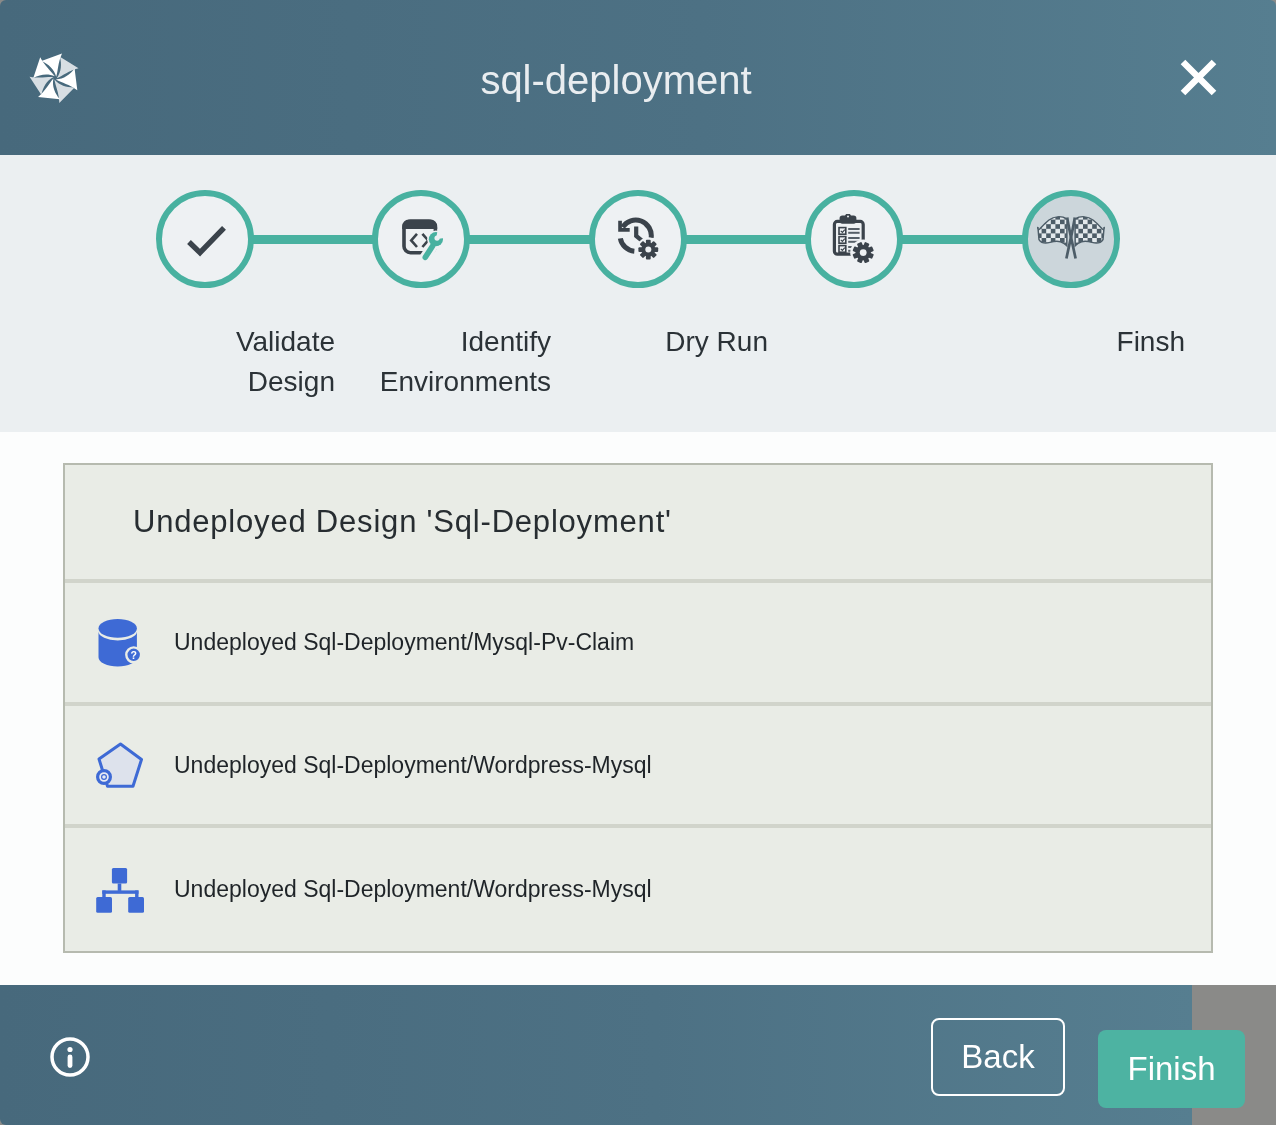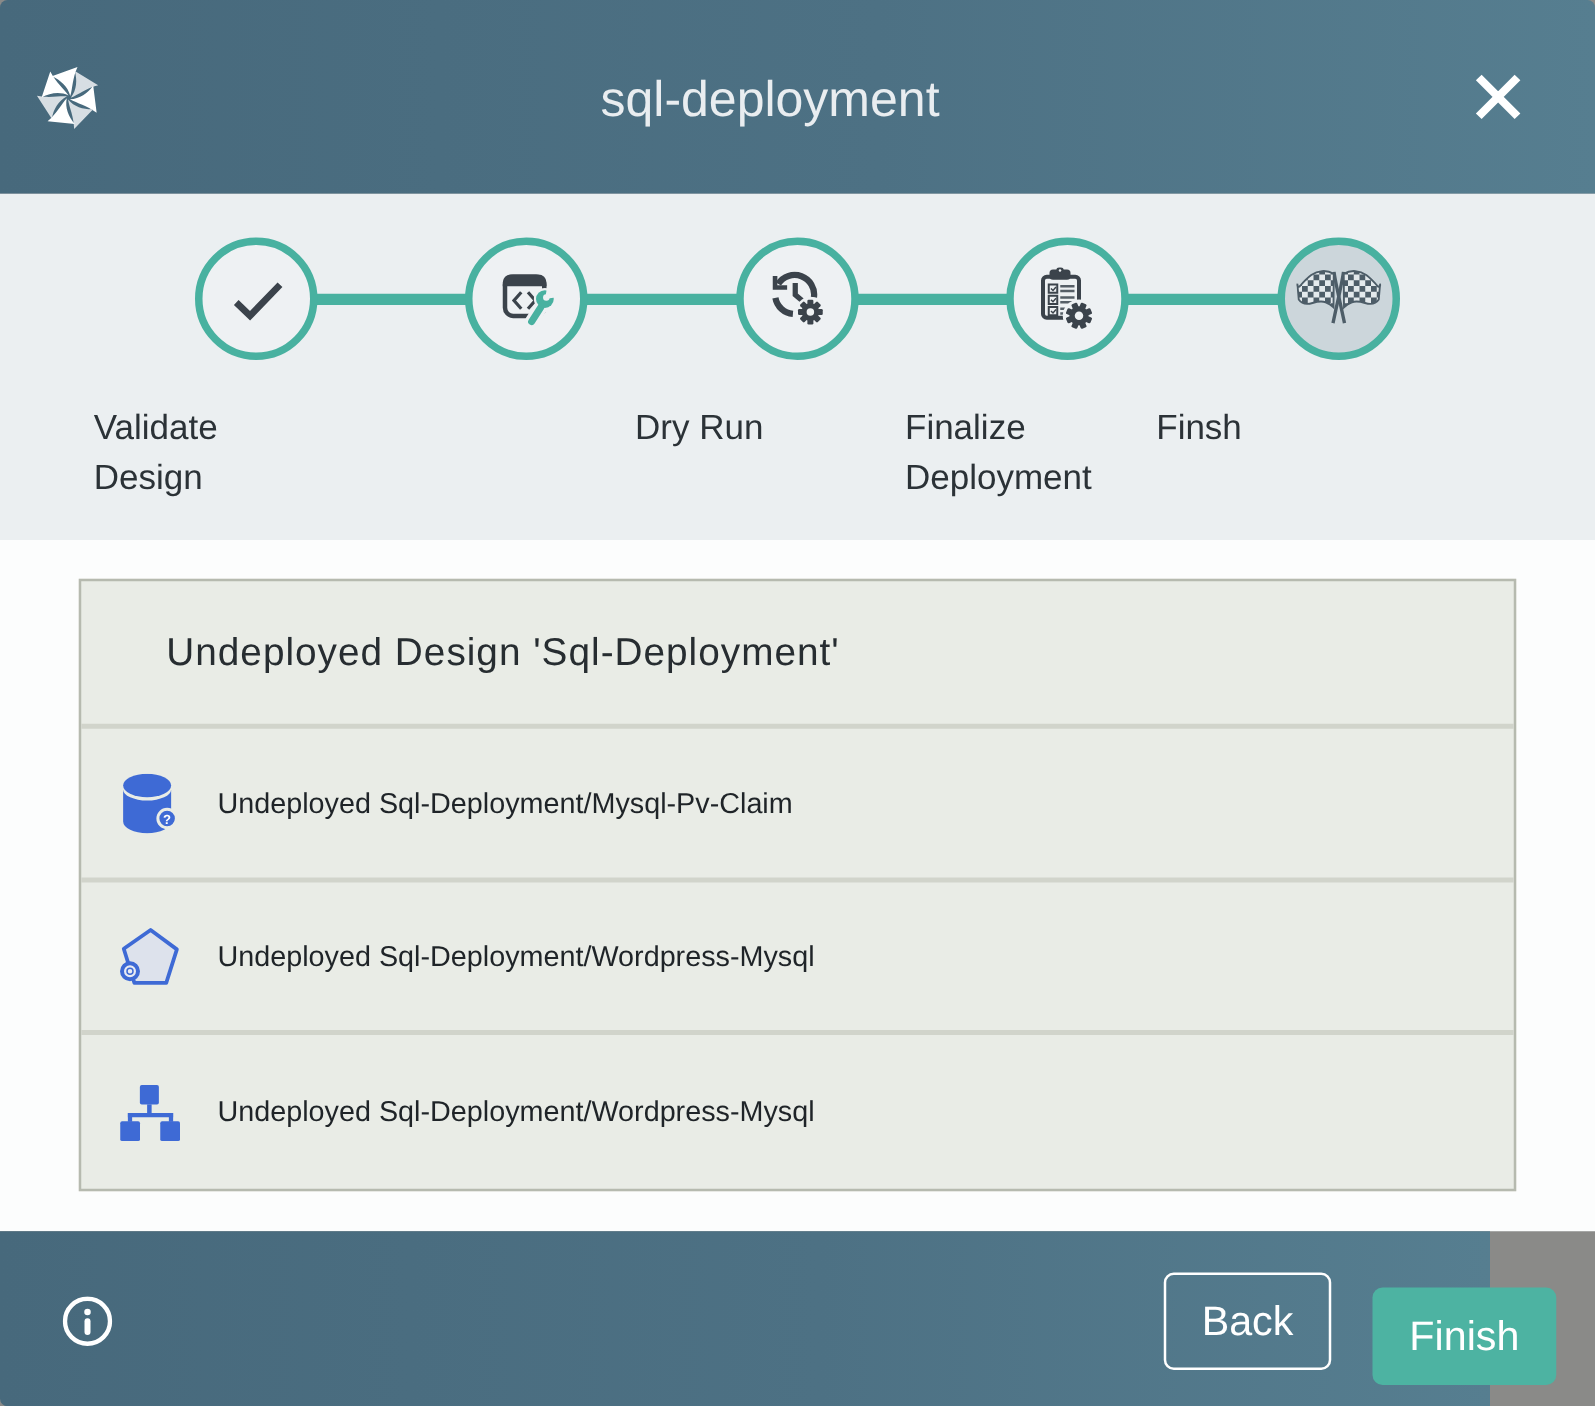--- a/index.html
+++ b/index.html
@@ -10,21 +10,21 @@
   .logo { position:absolute; left:29px; top:50px; }
   .title { position:absolute; left:0; right:44px; top:0; height:155px; line-height:161px;
            text-align:center; font-size:40px; color:#e9edf0; }
   .closex { position:absolute; left:1180px; top:59px; }
   .stepper { position:absolute; left:0; top:155px; width:1276px; height:277px; background:#ebeff1; }
   .connector { position:absolute; left:205px; top:80px; width:866px; height:9px; background:#48b1a0; }
   .circ { position:absolute; width:98px; height:98px; border-radius:50%;
           border:6px solid #48b1a0; background:#eef1f3; top:35px;
           display:flex; align-items:center; justify-content:center; }
   .circ.active { background:#ccd6db; }
-  .slabel { position:absolute; top:167px; width:260px; text-align:left;
+  .slabel { position:absolute; top:167px; width:260px; text-align:right;
             font-size:28px; line-height:40px; color:#2b3237; }
   .content { position:absolute; left:0; top:432px; width:1276px; height:553px; background:#fcfdfd; }
   .list { position:absolute; left:63px; top:31px; width:1150px; border:2px solid #b6baaf; background:#e9ece6; }
   .lrow { position:relative; display:flex; align-items:center; }
   .lrow + .lrow { border-top:4px solid #d1d4cb; }
   .r1 { height:114px; }
   .r2 { height:123px; } .r3 { height:122px; } .r4 { height:127px; }
   .rowtext { font-size:23px; color:#1f2428; }
   .r1 .rowtext { padding-left:30px; font-size:31px; letter-spacing:0.8px; color:#272d31;margin-left:38px; }
   .icon-cell { width:42px; margin-left:34px; margin-right:33px; display:flex; align-items:center; justify-content:center; }
@@ -158,22 +158,22 @@
         <g stroke="#4d5d68" stroke-width="2.7" fill="none">
           <path d="M30.2,2.5 C31.5,12 34.5,24 38.6,43.5"></path>
           <path d="M37.8,2.5 C36.5,12 33.5,24 29.4,43.5"></path>
         </g>
         <path d="M30,4 C24,0.5 17,1.5 12,5 C8,8 5,11.5 3,13.8 C1.6,15.3 0.4,13.8 0.9,12 L2,24.6 C4.4,28.2 9,28.6 13,27.4 C17,26.2 20,25.6 23.5,26.8 C26,27.7 28.2,29.2 29.8,30.8 Z" fill="url(#chk)" stroke="#4d5d68" stroke-width="1.5"></path>
         <path d="M38,4 C44,0.5 51,1.5 56,5 C60,8 63,11.5 65,13.8 C66.4,15.3 67.6,13.8 67.1,12 L66,24.6 C63.6,28.2 59,28.6 55,27.4 C51,26.2 48,25.6 44.5,26.8 C42,27.7 39.8,29.2 38.2,30.8 Z" fill="url(#chk)" stroke="#4d5d68" stroke-width="1.5"></path>
       </svg>
     </div>
 
     <div class="slabel" style="left:75px;">Validate<br>Design</div>
+    <div class="slabel" style="left:291px;">Identify<br>Environments</div>
     <div class="slabel" style="left:508px;">Dry Run</div>
-    <div class="slabel" style="left:724px;">Finalize<br>Deployment</div>
     <div class="slabel" style="left:925px;">Finsh</div>
   </div>
 
   <div class="content">
     <div class="list">
       <div class="lrow r1">
           <div class="rowtext">Undeployed Design 'Sql-Deployment'</div>
         </div>
       <div class="lrow r2">
         <div class="icon-cell">

